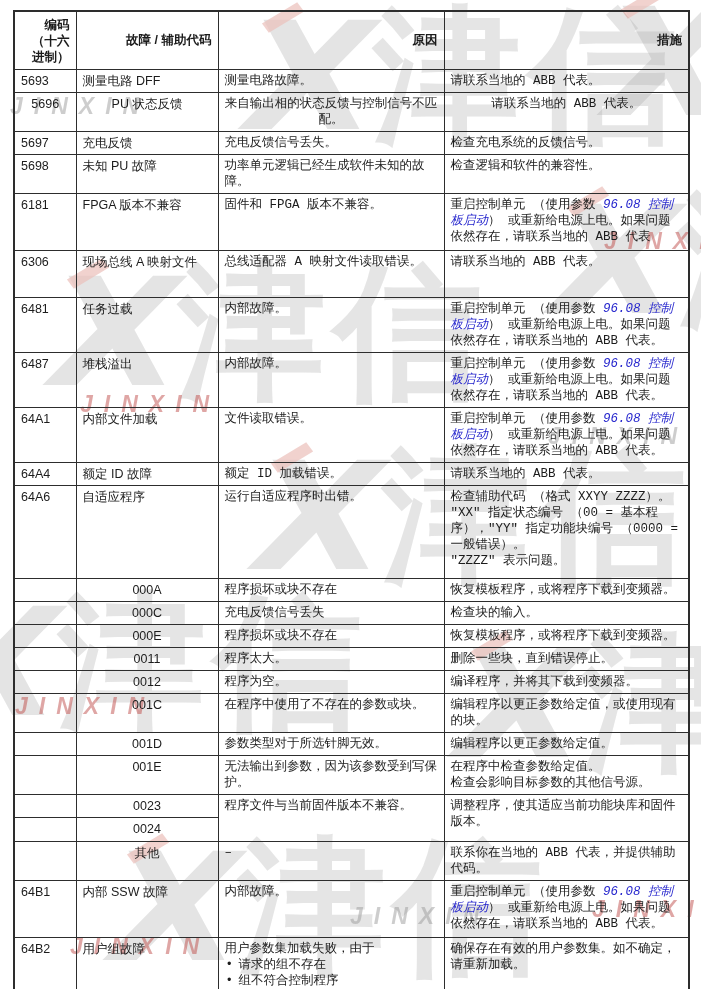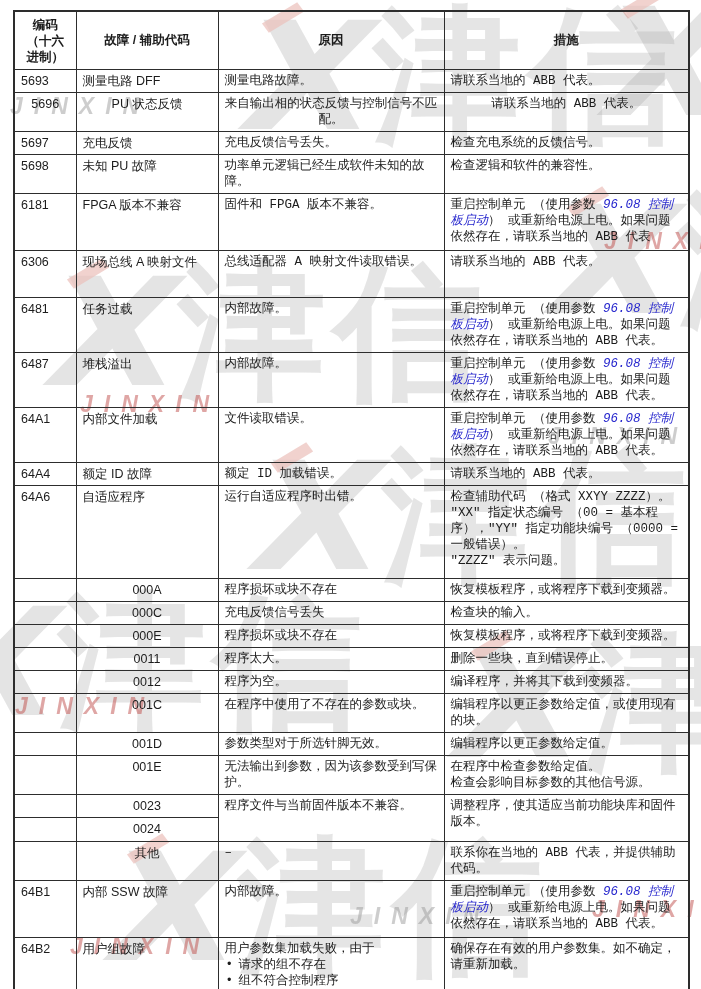--- a/index.html
+++ b/index.html
@@ -30,21 +30,21 @@
   .wm-en.red{color:#c0504d;}
   .wm-en.gray{color:#9d9d9d;}
   
   table#ft{
     position:absolute;left:13px;top:10px;width:675px;z-index:1;
     border-collapse:collapse;table-layout:fixed;background:transparent;
     color:#1c1c1c;font-size:12.5px;line-height:16px;
   }
   table#ft{border:2px solid #2d2d2d;}
   #ft th,#ft td{border:1px solid #2d2d2d;vertical-align:top;padding:3px 6px;overflow:hidden;}
-  #ft th{text-align:center;font-weight:bold;vertical-align:middle;}
+  #ft th{text-align:right;font-weight:bold;vertical-align:middle;}
   #ft th.first{white-space:pre-line;vertical-align:top;padding-top:5px;}
   td.code-cell{padding-left:8px;}
   td.fault-cell{padding-left:7px;}
   td.sub-code{text-align:center;padding-right:5px;}
   .plink{color:#2525cd;font-style:italic;}
   .ln{margin:0;font-family:Liberation Mono, monospace;}
   .ln.bl{position:relative;padding-left:14px;}
   .bm{position:absolute;left:1px;top:0;}
 </style>
 </head>

